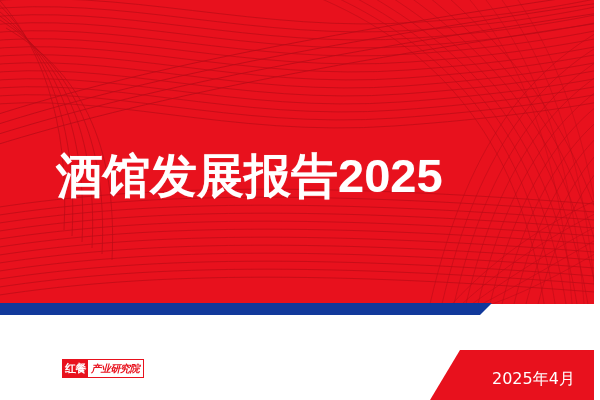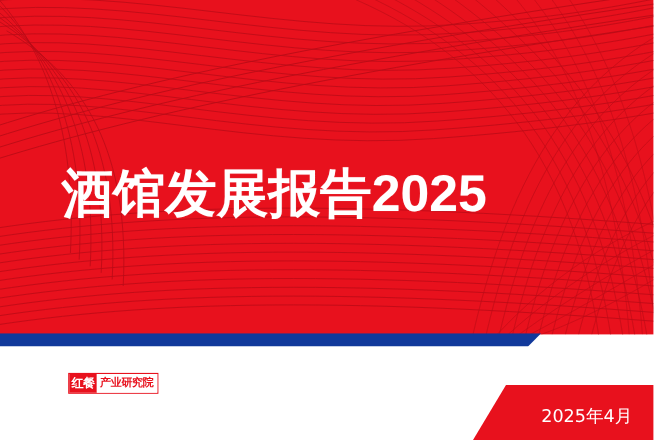--- a/index.html
+++ b/index.html
@@ -61,21 +61,21 @@
     letter-spacing: 0px;
     white-space: nowrap;
     font-family: "Liberation Sans", "DejaVu Sans", sans-serif;
     text-shadow: 0 0 1px rgba(255,255,255,0.35);
   }
 
   
   .logo {
     position: absolute;
     left: 62px;
-    top: 339px;
+    top: 359px;
     height: 19px;
     display: flex;
     align-items: stretch;
     border: 1px solid #e8111d;
     box-sizing: border-box;
     background: #ffffff;
   }
   .logo-mark {
     background: #e8111d;
     color: #ffffff;
@@ -90,20 +90,21 @@
   .logo-word {
     background: #ffffff;
     color: #e8111d;
     font-size: 10px;
     line-height: 17px;
     font-weight: bold;
     padding: 0 3px 0 3px;
     white-space: nowrap;
     letter-spacing: -0.3px;
     font-family: "DejaVu Sans", "Liberation Sans", sans-serif;
+    font-style: italic;
   }
 
   
   .date-shape {
     position: absolute;
     left: 430px;
     top: 350px;
     width: 170px;
     height: 50px;
   }

